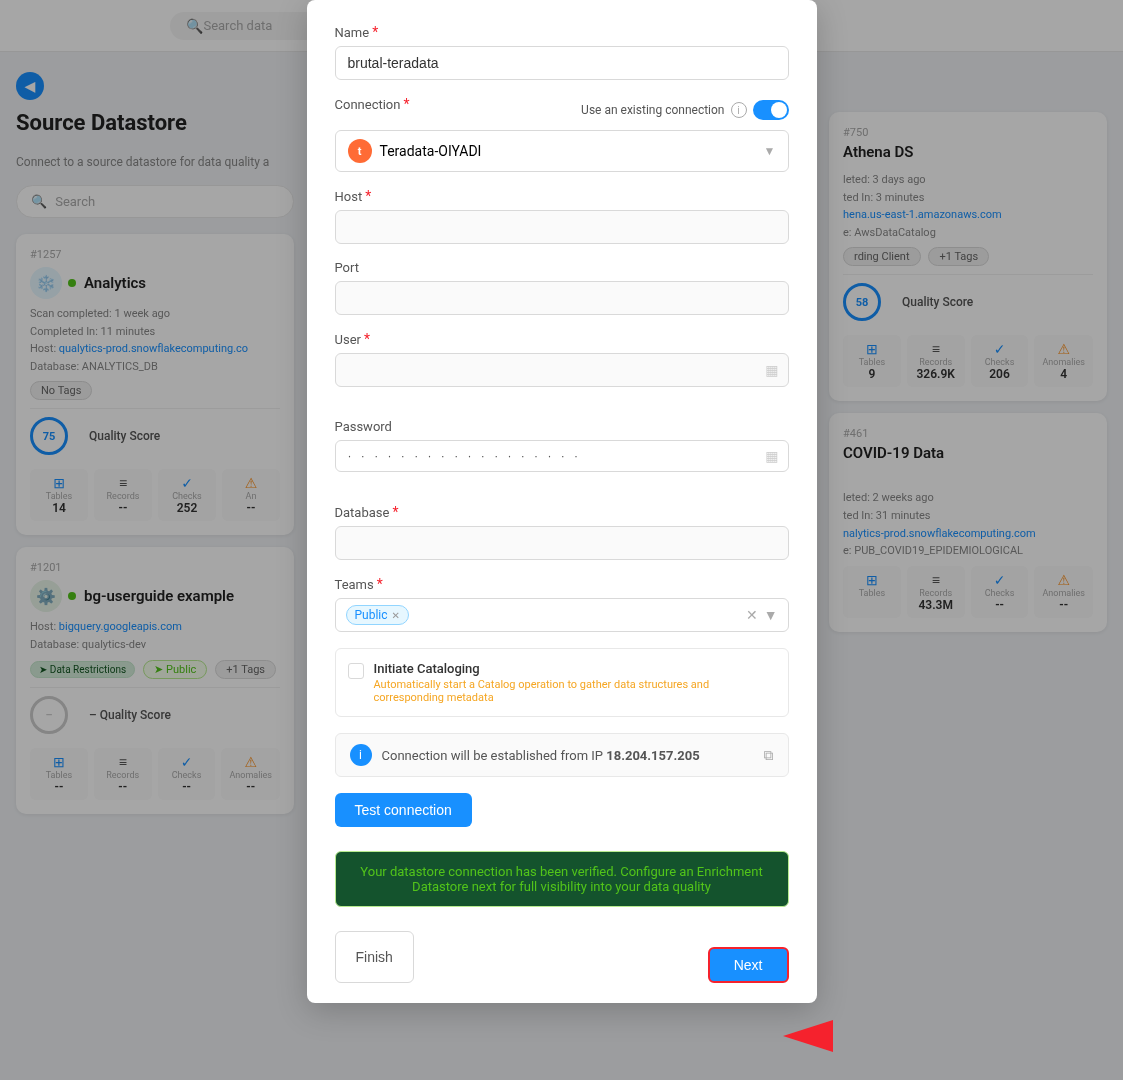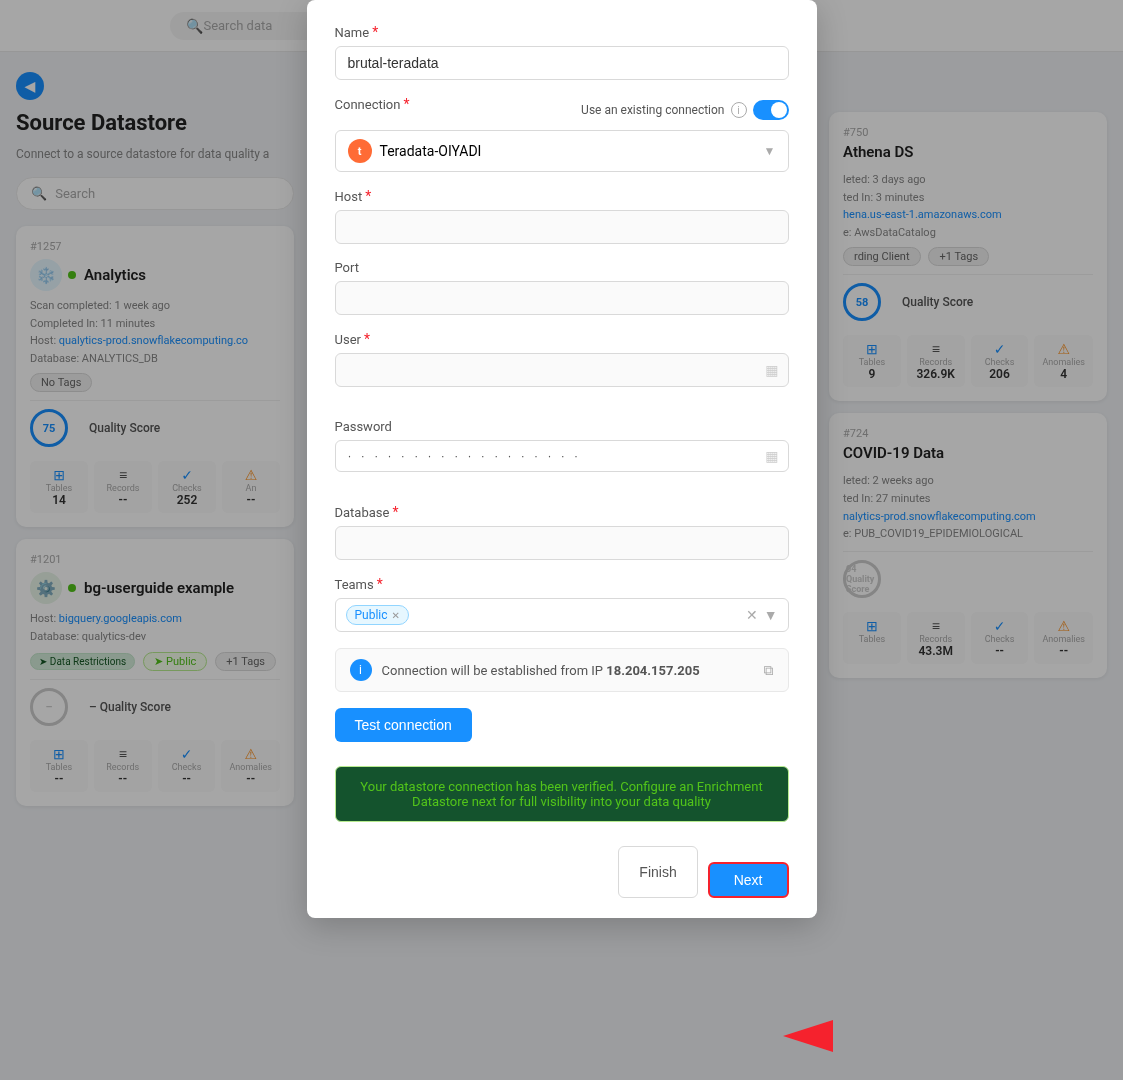--- a/index.html
+++ b/index.html
@@ -78,21 +78,21 @@
       justify-content: center;
       cursor: pointer;
       font-size: 14px;
       margin-bottom: 10px;
     }
 
     .page-title {
       font-size: 22px;
       font-weight: 700;
       color: #222;
-      margin-bottom: 12px;
+      margin-bottom: 20px;
     }
 
     .page-subtitle {
       font-size: 12px;
       color: #888;
       margin-bottom: 16px;
     }
 
     .search-input-bg {
       background: #fff;
@@ -536,21 +536,21 @@
       text-align: center;
     }
 
     .success-text {
       font-size: 13px;
       color: #52c41a;
     }
 
     .modal-footer {
       display: flex;
-      justify-content: flex-end;
+      justify-content: space-between;
       gap: 10px;
       padding-top: 8px;
     }
 
     .btn-finish {
       background: #fff;
       color: #555;
       border: 1px solid #d9d9d9;
       border-radius: 6px;
       padding: 8px 20px;
@@ -759,34 +759,29 @@
           </div>
         <div class="stat-item">
             <div class="stat-icon" style="color:#fa8c16;">⚠</div>
             <div class="stat-label">Anomalies</div>
             <div class="stat-value">4</div>
           </div>
       </div>
     </div>
 
     <div class="card">
-      <div class="right-card-id">#724</div>
-      <div style="display:flex; align-items:center; gap:6px; margin-bottom:6px;">
+      <div class="right-card-id">#461</div>
+      <div style="display:flex; align-items:center; gap:6px; margin-bottom:23px;">
         <span class="right-card-name">COVID-19 Data</span>
       </div>
       <div class="card-meta">
         <span>leted:</span> <span>2 weeks ago</span><br>
-        <span>ted In:</span> <span>27 minutes</span><br>
+        <span>ted In:</span> <span>31 minutes</span><br>
         <a href="#">nalytics-prod.snowflakecomputing.com</a><br>
         <span>e:</span> <span>PUB_COVID19_EPIDEMIOLOGICAL</span>
-      </div>
-      <div class="quality-row">
-        <div class="quality-circle" style="border-color:#ccc; color:#ccc; font-size:9px;">
-          <span>04 Quality Score</span>
-        </div>
       </div>
       <div class="stats-grid">
         <div class="stat-item">
             <div class="stat-icon">⊞</div>
             <div class="stat-label">Tables</div>
             <div class="stat-value"></div>
           </div>
         <div class="stat-item">
             <div class="stat-icon" style="color:#555;">≡</div>
             <div class="stat-label">Records</div>
@@ -888,20 +883,27 @@
       <span>Public</span>
       <span class="team-tag-x">✕</span>
     </div>
     <div class="teams-actions">
       <span style="color:#aaa; font-size:14px; cursor:pointer;">✕</span>
       <span style="color:#aaa; font-size:14px; cursor:pointer;">▼</span>
     </div>
   </div>
 
   
+  <div class="checkbox-row">
+    <div class="checkbox-box"></div>
+    <div>
+      <div class="checkbox-label">Initiate Cataloging</div>
+      <div class="checkbox-desc">Automatically start a Catalog operation to gather data structures and corresponding metadata</div>
+    </div>
+  </div>
 
   
   <div class="ip-info-box">
     <div class="ip-info-icon">i</div>
     <div class="ip-text">
       <span>Connection will be established from IP</span> <strong>18.204.157.205</strong>
     </div>
     <span class="copy-icon">⧉</span>
   </div>
 

